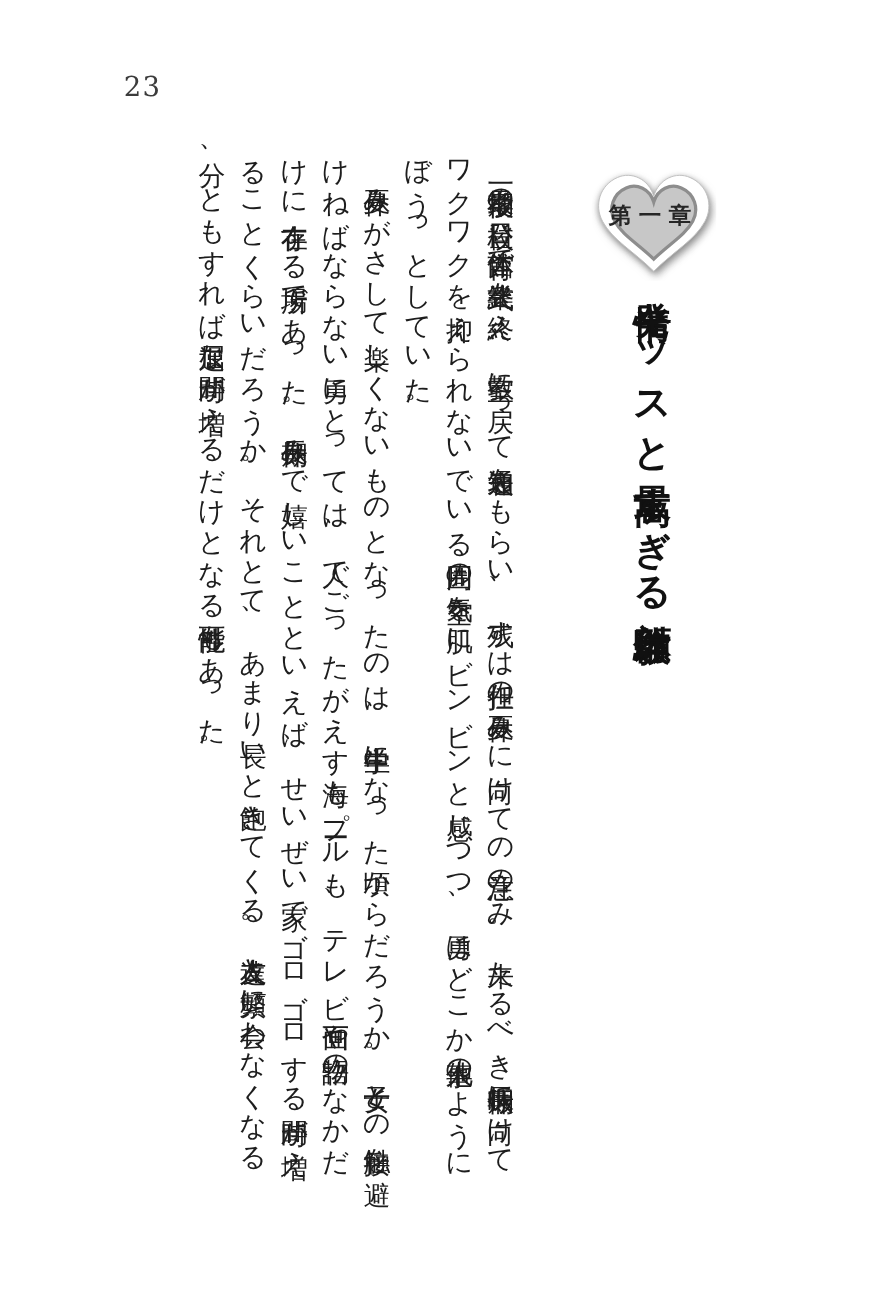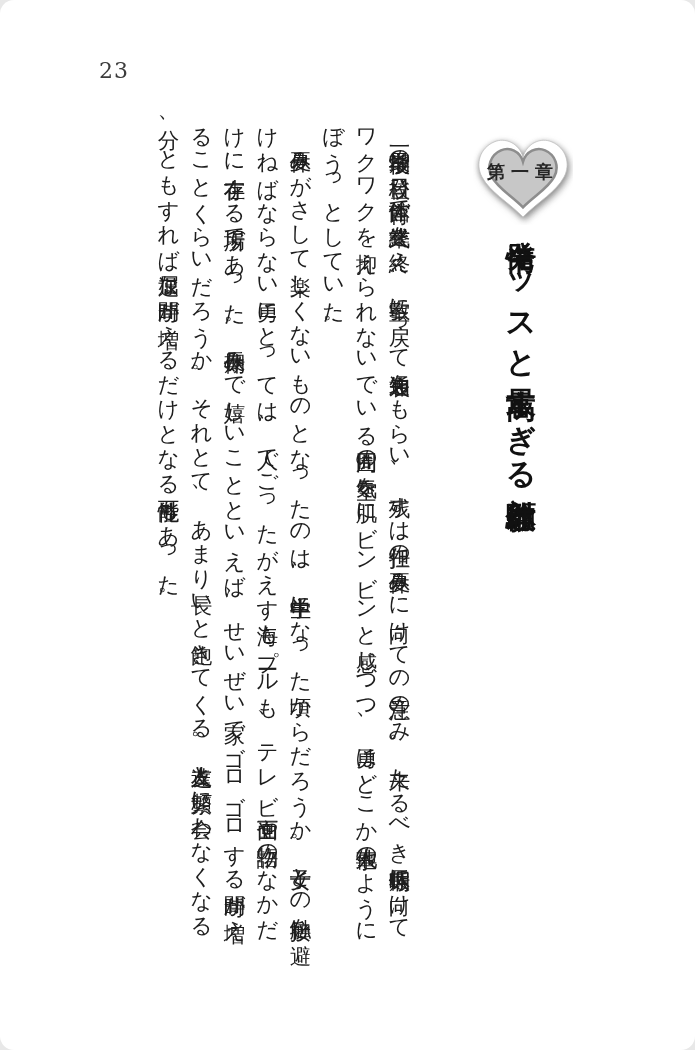--- a/index.html
+++ b/index.html
@@ -13,21 +13,20 @@
   }
   * { margin: 0; padding: 0; box-sizing: border-box; }
   html, body { background: #e8e8e8; }
   .page {
     position: relative;
     width: 695px;
     height: 1050px;
     background: var(--paper);
     overflow: hidden;
     font-family: "DejaVu Serif", "Liberation Serif", serif;
-    border-radius: 14px;
   }
   .page-number {
     position: absolute;
     left: 99px;
     top: 58px;
     font-size: 22px;
     color: var(--page-number-ink);
     font-family: "DejaVu Serif", "Liberation Serif", serif;
     letter-spacing: 1px;
   }

